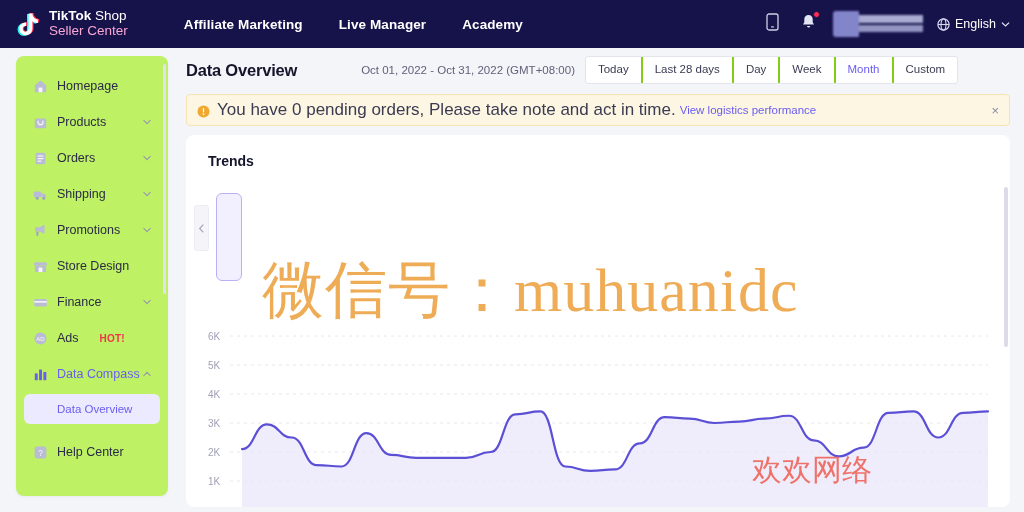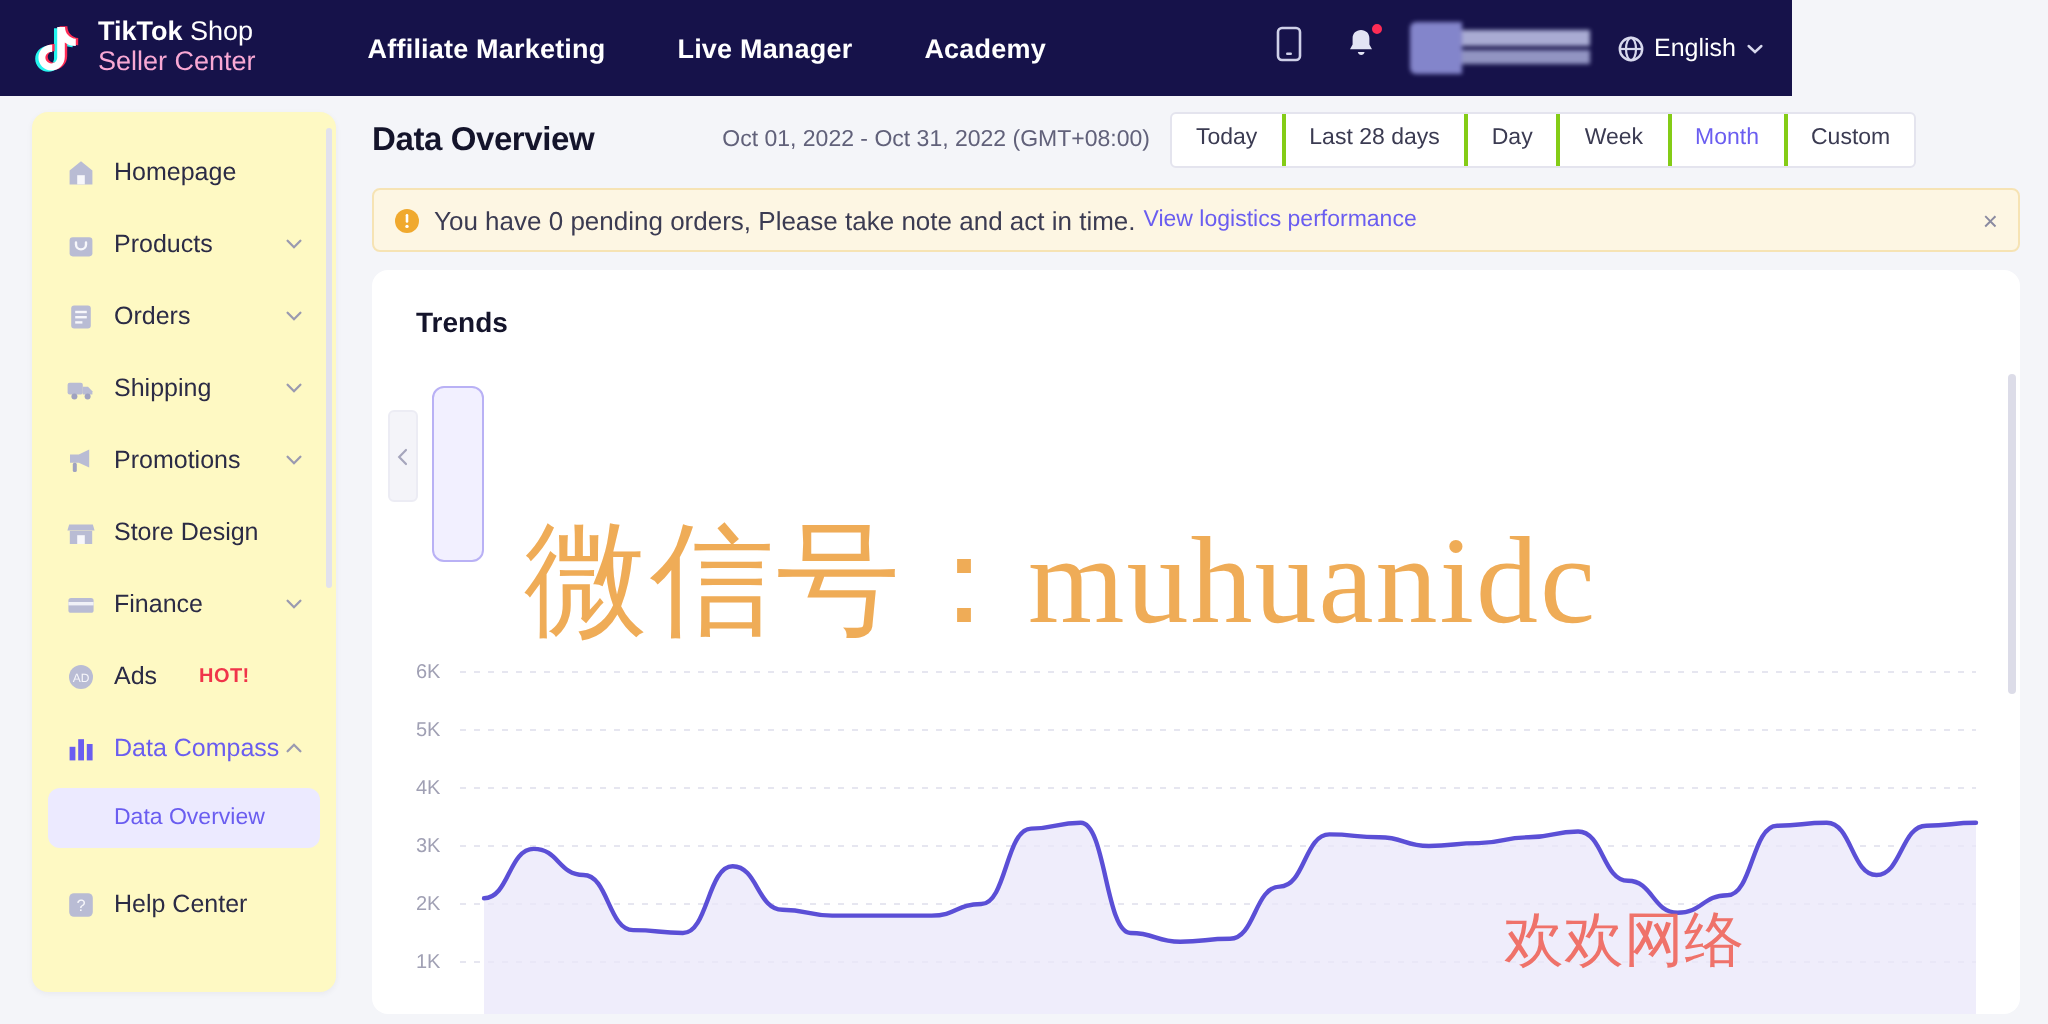--- a/index.html
+++ b/index.html
@@ -6,21 +6,21 @@
   html, body {
     width: 1024px; height: 512px;
     overflow: hidden;
     font-family: "Liberation Sans", sans-serif;
     background: #f4f5f9;
   }
 
   
   .topnav {
     position: absolute; top: 0; left: 0;
-    width: 896px; height: 48px;
+    width: 1024px; height: 48px;
     background: #16124a;
     display: flex; align-items: center;
     z-index: 40;
   }
   .brand { display: flex; align-items: center; margin-left: 16px; }
   .tiktok-note { position: relative; width: 26px; height: 28px; margin-right: 7px; flex: none; }
   .tiktok-note svg { position: absolute; top: 0; left: 0; }
   .brand-text { line-height: 1.08; }
   .brand-l1 { font-size: 13.5px; color: #fff; white-space: nowrap; }
   .brand-l1 b { font-weight: 700; }
@@ -48,21 +48,21 @@
     filter: blur(1.1px);
     opacity: .92;
   }
   .lang { display: flex; align-items: center; gap: 5px; cursor: pointer; }
   .lang-text { color: #fff; font-size: 12.5px; }
 
   
   .sidebar {
     position: absolute; top: 56px; left: 16px;
     width: 152px; height: 440px;
-    background: #fef9c3;
+    background: #bef264;
     border-radius: 8px;
     box-shadow: 0 1px 3px rgba(20,20,60,.05);
     padding-top: 12px;
     overflow: hidden;
   }
   .side-item {
     display: flex; align-items: center;
     height: 36px; margin: 0 8px; padding: 0 8px;
     border-radius: 6px; cursor: pointer;
     font-size: 12.5px; color: #2b2b45;
@@ -107,21 +107,21 @@
   .segbtn:last-child { border-right: none; }
   .segbtn.active { color: #6a5df0; }
 
   
   .banner {
     margin: 2px 14px 0 2px; height: 32px;
     background: #fdf6e3; border: 1px solid #f6e3b4; border-radius: 4px;
     display: flex; align-items: center; padding: 0 10px;
   }
   .warn-icon { width: 13px; height: 13px; flex: none; margin-right: 7px; }
-  .banner-text { font-size: 13px; color: #3b3b52; }
+  .banner-text { font-size: 17px; color: #3b3b52; }
   .banner-link { font-size: 11.5px; color: #6a5df0; cursor: pointer; margin-left: 4px; }
   .banner-close { margin-left: auto; font-size: 13px; color: #8a8aa0; cursor: pointer; line-height: 1; }
 
   
   .card {
     margin: 9px 14px 0 2px;
     background: #fff; border-radius: 8px;
     height: 372px; position: relative; overflow: hidden;
   }
   .card-title { font-size: 14px; font-weight: 700; color: #14142b; padding: 18px 0 0 22px; }

